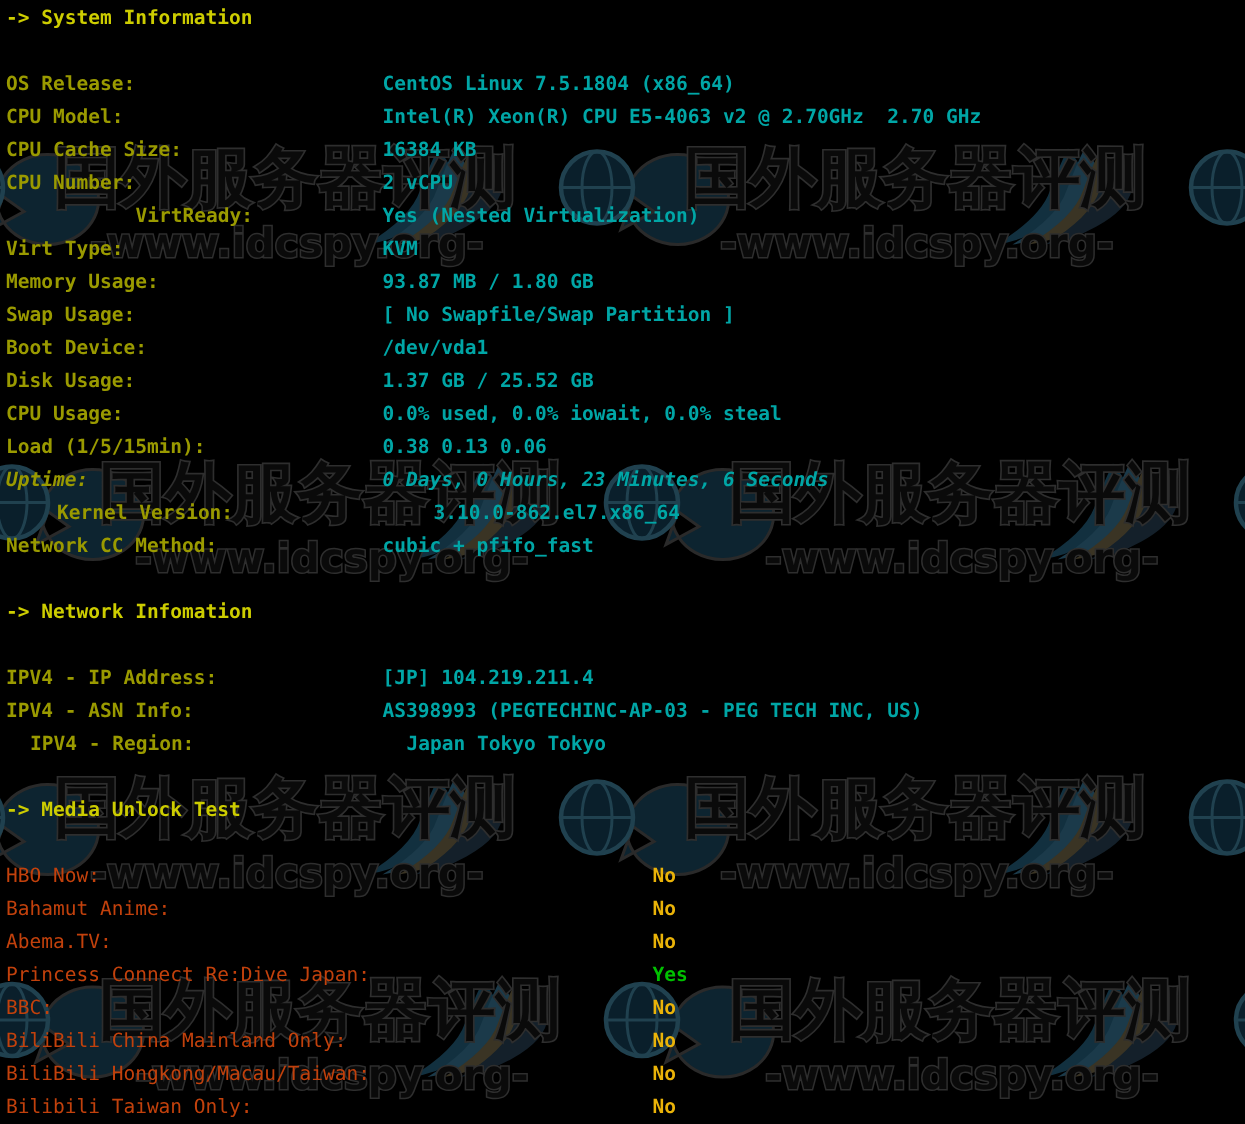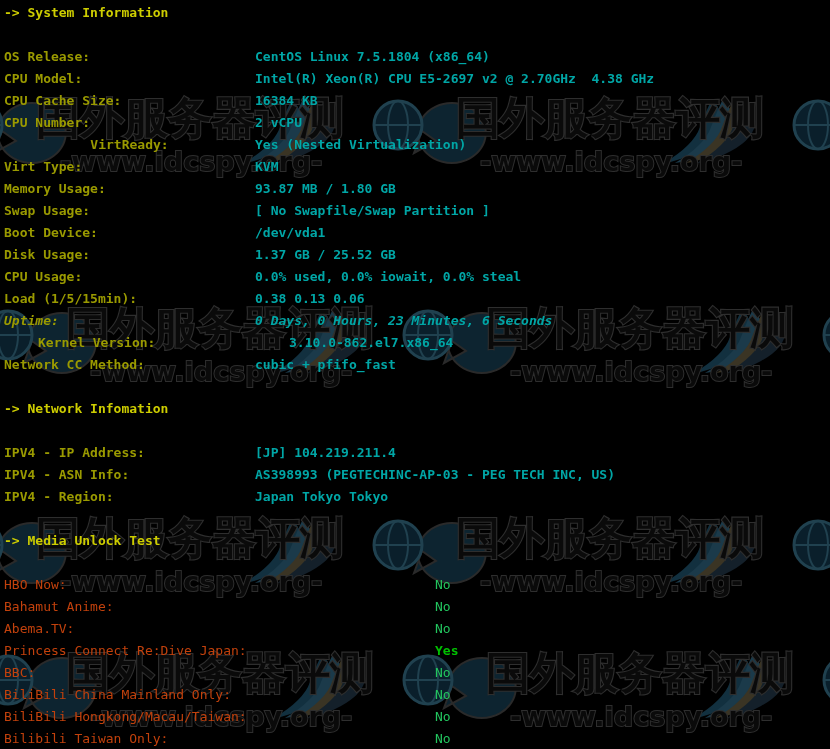--- a/index.html
+++ b/index.html
@@ -72,21 +72,21 @@
     font-weight: bold;
   }
 
   
   .media-lbl {
     display: inline-block;
     width: 431px;
     color: #c2410c;
   }
   .media-yes { color: #00c000; font-weight: bold; }
-  .media-no  { color: #22c55e; font-weight: normal; }
+  .media-no  { color: #eab308; font-weight: bold; }
 </style>
 </head>
 <body>
 
 <div id="terminal">
 
   <div id="watermarks">
       <div class="wm" style="left: -60px; top: 85px;">
         <svg width="420" height="120" viewBox="0 0 420 120">
           <g>
@@ -301,38 +301,38 @@
           </g>
           <text x="96" y="48" font-size="44" font-family="&quot;DejaVu Sans&quot;, &quot;Liberation Sans&quot;, sans-serif" font-weight="bold" fill="#0a0a0a" stroke="#2e2e2e" stroke-width="2.2" paint-order="stroke">国外服务器评测</text>
           <text x="120" y="86" font-size="27" font-family="&quot;DejaVu Sans&quot;, &quot;Liberation Sans&quot;, sans-serif" font-weight="bold" fill="#0a0a0a" stroke="#2e2e2e" stroke-width="2" paint-order="stroke">-www.idcspy.org-</text>
         </svg>
       </div>
     </div>
 
   <div id="text-layer">
       <div class="line heading" style="top: 2px;">-&gt; System Information</div>
       <div class="line" style="top: 46px; text-decoration: underline;"><span class="lbl lbl-sys">OS Release:</span><span class="val">CentOS Linux 7.5.1804 (x86_64)</span></div>
-      <div class="line" style="top: 68px;"><span class="lbl lbl-sys">CPU Model:</span><span class="val">Intel(R) Xeon(R) CPU E5-2697 v2 @ 2.70GHz  4.38 GHz</span></div>
+      <div class="line" style="top: 68px;"><span class="lbl lbl-sys">CPU Model:</span><span class="val">Intel(R) Xeon(R) CPU E5-4063 v2 @ 2.70GHz  2.70 GHz</span></div>
       <div class="line" style="top: 90px;"><span class="lbl lbl-sys">CPU Cache Size:</span><span class="val">16384 KB</span></div>
       <div class="line" style="top: 112px;"><span class="lbl lbl-sys">CPU Number:</span><span class="val">2 vCPU</span></div>
       <div class="line" style="top: 134px; text-align: center;"><span class="lbl lbl-sys">VirtReady:</span><span class="val">Yes (Nested Virtualization)</span></div>
       <div class="line" style="top: 156px;"><span class="lbl lbl-sys">Virt Type:</span><span class="val">KVM</span></div>
       <div class="line" style="top: 178px;"><span class="lbl lbl-sys">Memory Usage:</span><span class="val">93.87 MB / 1.80 GB</span></div>
       <div class="line" style="top: 200px;"><span class="lbl lbl-sys">Swap Usage:</span><span class="val">[ No Swapfile/Swap Partition ]</span></div>
       <div class="line" style="top: 222px;"><span class="lbl lbl-sys">Boot Device:</span><span class="val">/dev/vda1</span></div>
       <div class="line" style="top: 244px;"><span class="lbl lbl-sys">Disk Usage:</span><span class="val">1.37 GB / 25.52 GB</span></div>
       <div class="line" style="top: 266px;"><span class="lbl lbl-sys">CPU Usage:</span><span class="val">0.0% used, 0.0% iowait, 0.0% steal</span></div>
       <div class="line" style="top: 288px;"><span class="lbl lbl-sys">Load (1/5/15min):</span><span class="val">0.38 0.13 0.06</span></div>
       <div class="line" style="top: 310px; font-style: italic;"><span class="lbl lbl-sys">Uptime:</span><span class="val">0 Days, 0 Hours, 23 Minutes, 6 Seconds</span></div>
       <div class="line" style="top: 332px; margin-left: 34px;"><span class="lbl lbl-sys">Kernel Version:</span><span class="val">3.10.0-862.el7.x86_64</span></div>
       <div class="line" style="top: 354px;"><span class="lbl lbl-sys">Network CC Method:</span><span class="val">cubic + pfifo_fast</span></div>
       <div class="line heading" style="top: 398px;">-&gt; Network Infomation</div>
       <div class="line" style="top: 442px;"><span class="lbl lbl-sys">IPV4 - IP Address:</span><span class="val">[JP] 104.219.211.4</span></div>
       <div class="line" style="top: 464px;"><span class="lbl lbl-sys">IPV4 - ASN Info:</span><span class="val">AS398993 (PEGTECHINC-AP-03 - PEG TECH INC, US)</span></div>
-      <div class="line" style="top: 486px;"><span class="lbl lbl-sys">IPV4 - Region:</span><span class="val">Japan Tokyo Tokyo</span></div>
+      <div class="line" style="top: 486px; margin-left: 16px;"><span class="lbl lbl-sys">IPV4 - Region:</span><span class="val">Japan Tokyo Tokyo</span></div>
       <div class="line heading" style="top: 530px;">-&gt; Media Unlock Test</div>
       <div class="line" style="top: 574px;"><span class="media-lbl">HBO Now:</span><span class="media-no">No</span></div>
       <div class="line" style="top: 596px;"><span class="media-lbl">Bahamut Anime:</span><span class="media-no">No</span></div>
       <div class="line" style="top: 618px;"><span class="media-lbl">Abema.TV:</span><span class="media-no">No</span></div>
       <div class="line" style="top: 640px;"><span class="media-lbl">Princess Connect Re:Dive Japan:</span><span class="media-yes">Yes</span></div>
       <div class="line" style="top: 662px;"><span class="media-lbl">BBC:</span><span class="media-no">No</span></div>
       <div class="line" style="top: 684px;"><span class="media-lbl">BiliBili China Mainland Only:</span><span class="media-no">No</span></div>
       <div class="line" style="top: 706px;"><span class="media-lbl">BiliBili Hongkong/Macau/Taiwan:</span><span class="media-no">No</span></div>
       <div class="line" style="top: 728px;"><span class="media-lbl">Bilibili Taiwan Only:</span><span class="media-no">No</span></div>
     </div>

